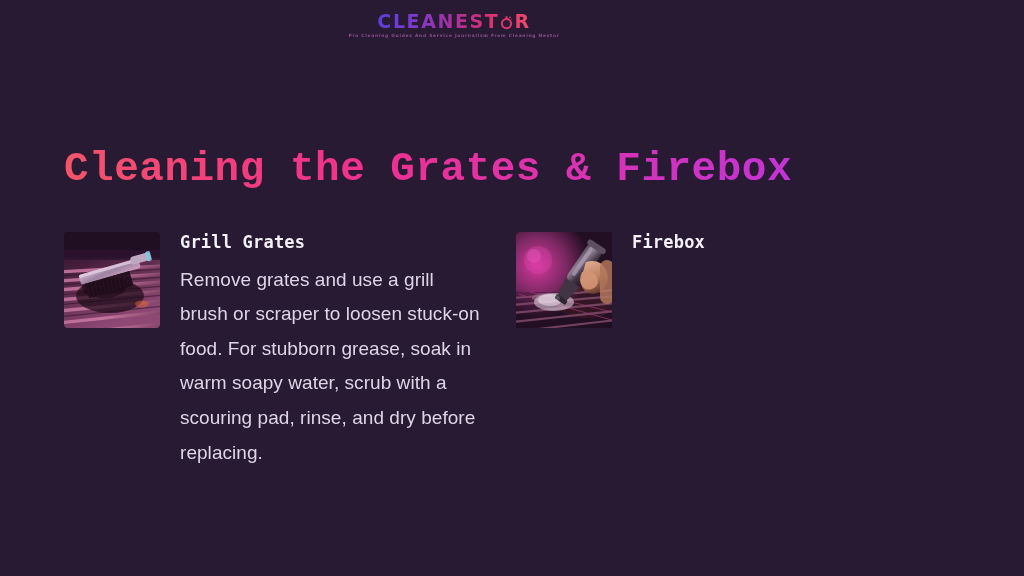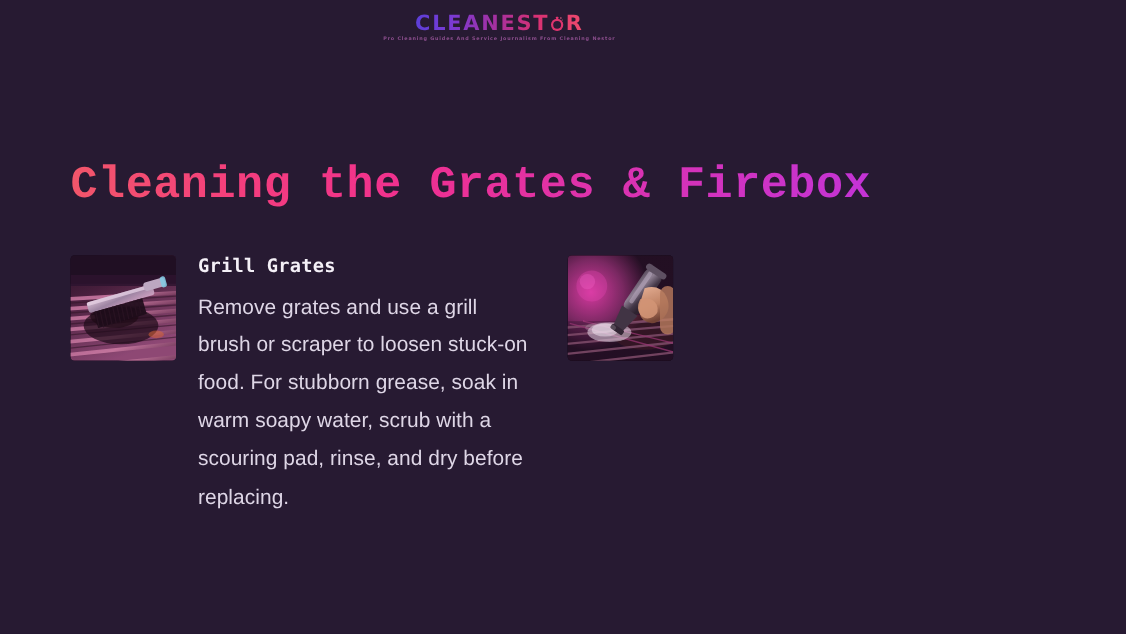--- a/index.html
+++ b/index.html
@@ -299,17 +299,18 @@
             </g>
             <path d="M70 30 q14 -4 20 8 q5 12 -4 20 q-9 7 -17 1 q-6 -6 -3 -16 z" fill="url(#g2hand)"></path>
             <path d="M66 40 q10 -3 15 5 q3 7 -3 11 q-7 4 -12 -2 q-4 -6 0 -14 z" fill="#d49a73" opacity="0.9"></path>
             <rect x="84" y="28" width="14" height="44" rx="7" fill="#b07a57" opacity="0.85"></rect>
             <ellipse cx="30" cy="66" rx="14" ry="5" fill="#ffffff" opacity="0.18"></ellipse>
             <rect width="96" height="96" fill="#c3399a" opacity="0.06"></rect>
           </g>
         </svg>
       </div>
       <div class="col-body">
+        <h2 class="col-heading">Firebox</h2>
       </div>
     </div>
 
   </div>
 </div>
 
 </body></html>

